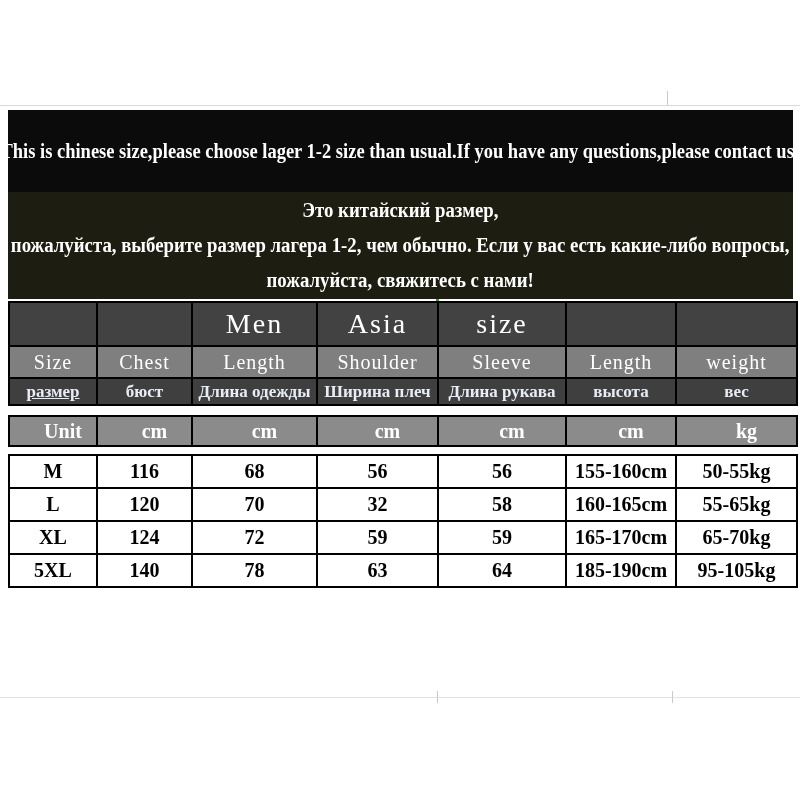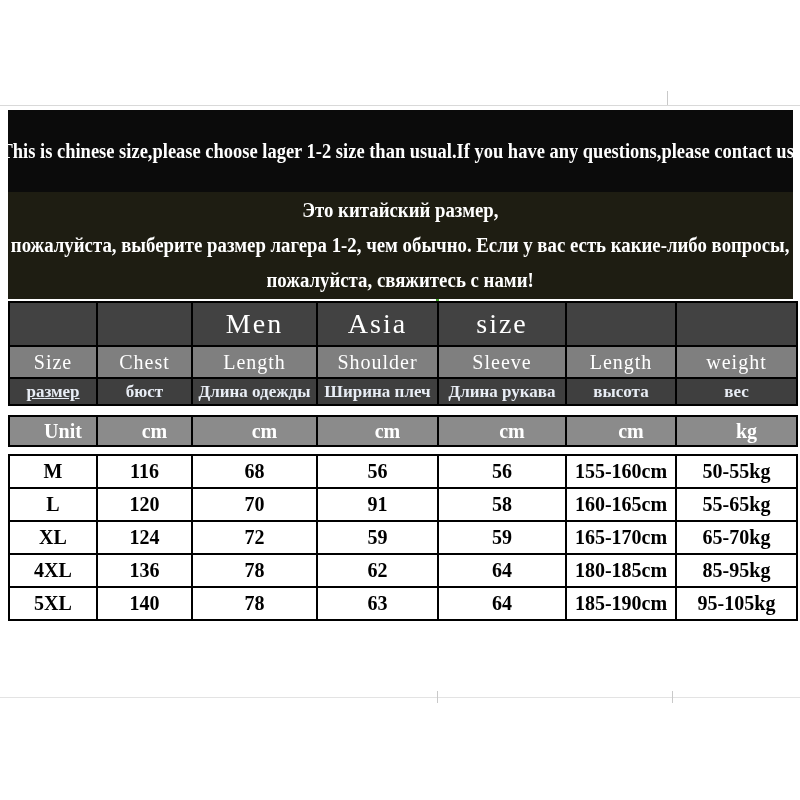--- a/index.html
+++ b/index.html
@@ -158,42 +158,33 @@
           <td>68</td>
           <td>56</td>
           <td>56</td>
           <td>155-160cm</td>
           <td>50-55kg</td>
         </tr>
         <tr class="r-data">
           <td>L</td>
           <td>120</td>
           <td>70</td>
-          <td>91</td>
+          <td>32</td>
           <td>58</td>
           <td>160-165cm</td>
           <td>55-65kg</td>
         </tr>
         <tr class="r-data">
           <td>XL</td>
           <td>124</td>
           <td>72</td>
           <td>59</td>
           <td>59</td>
           <td>165-170cm</td>
           <td>65-70kg</td>
-        </tr>
-        <tr class="r-data">
-          <td>4XL</td>
-          <td>136</td>
-          <td>78</td>
-          <td>62</td>
-          <td>64</td>
-          <td>180-185cm</td>
-          <td>85-95kg</td>
         </tr>
         <tr class="r-data">
           <td>5XL</td>
           <td>140</td>
           <td>78</td>
           <td>63</td>
           <td>64</td>
           <td>185-190cm</td>
           <td>95-105kg</td>
         </tr>

